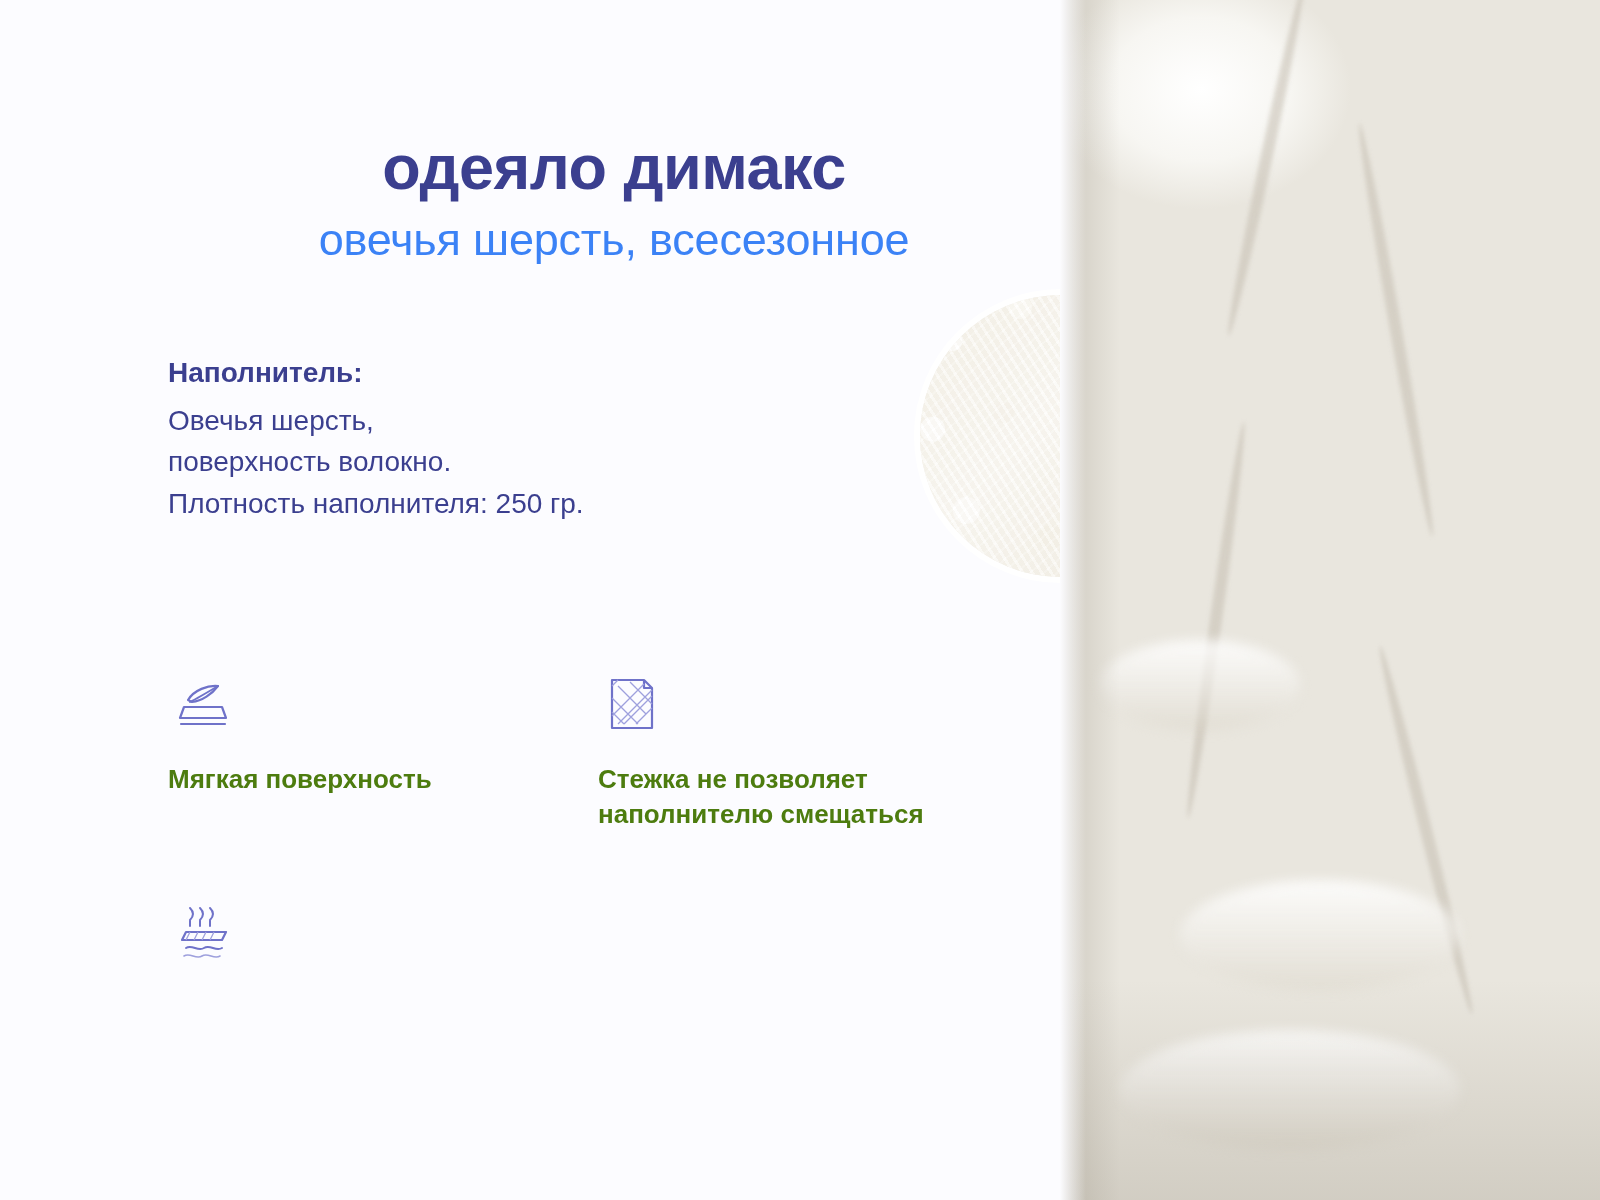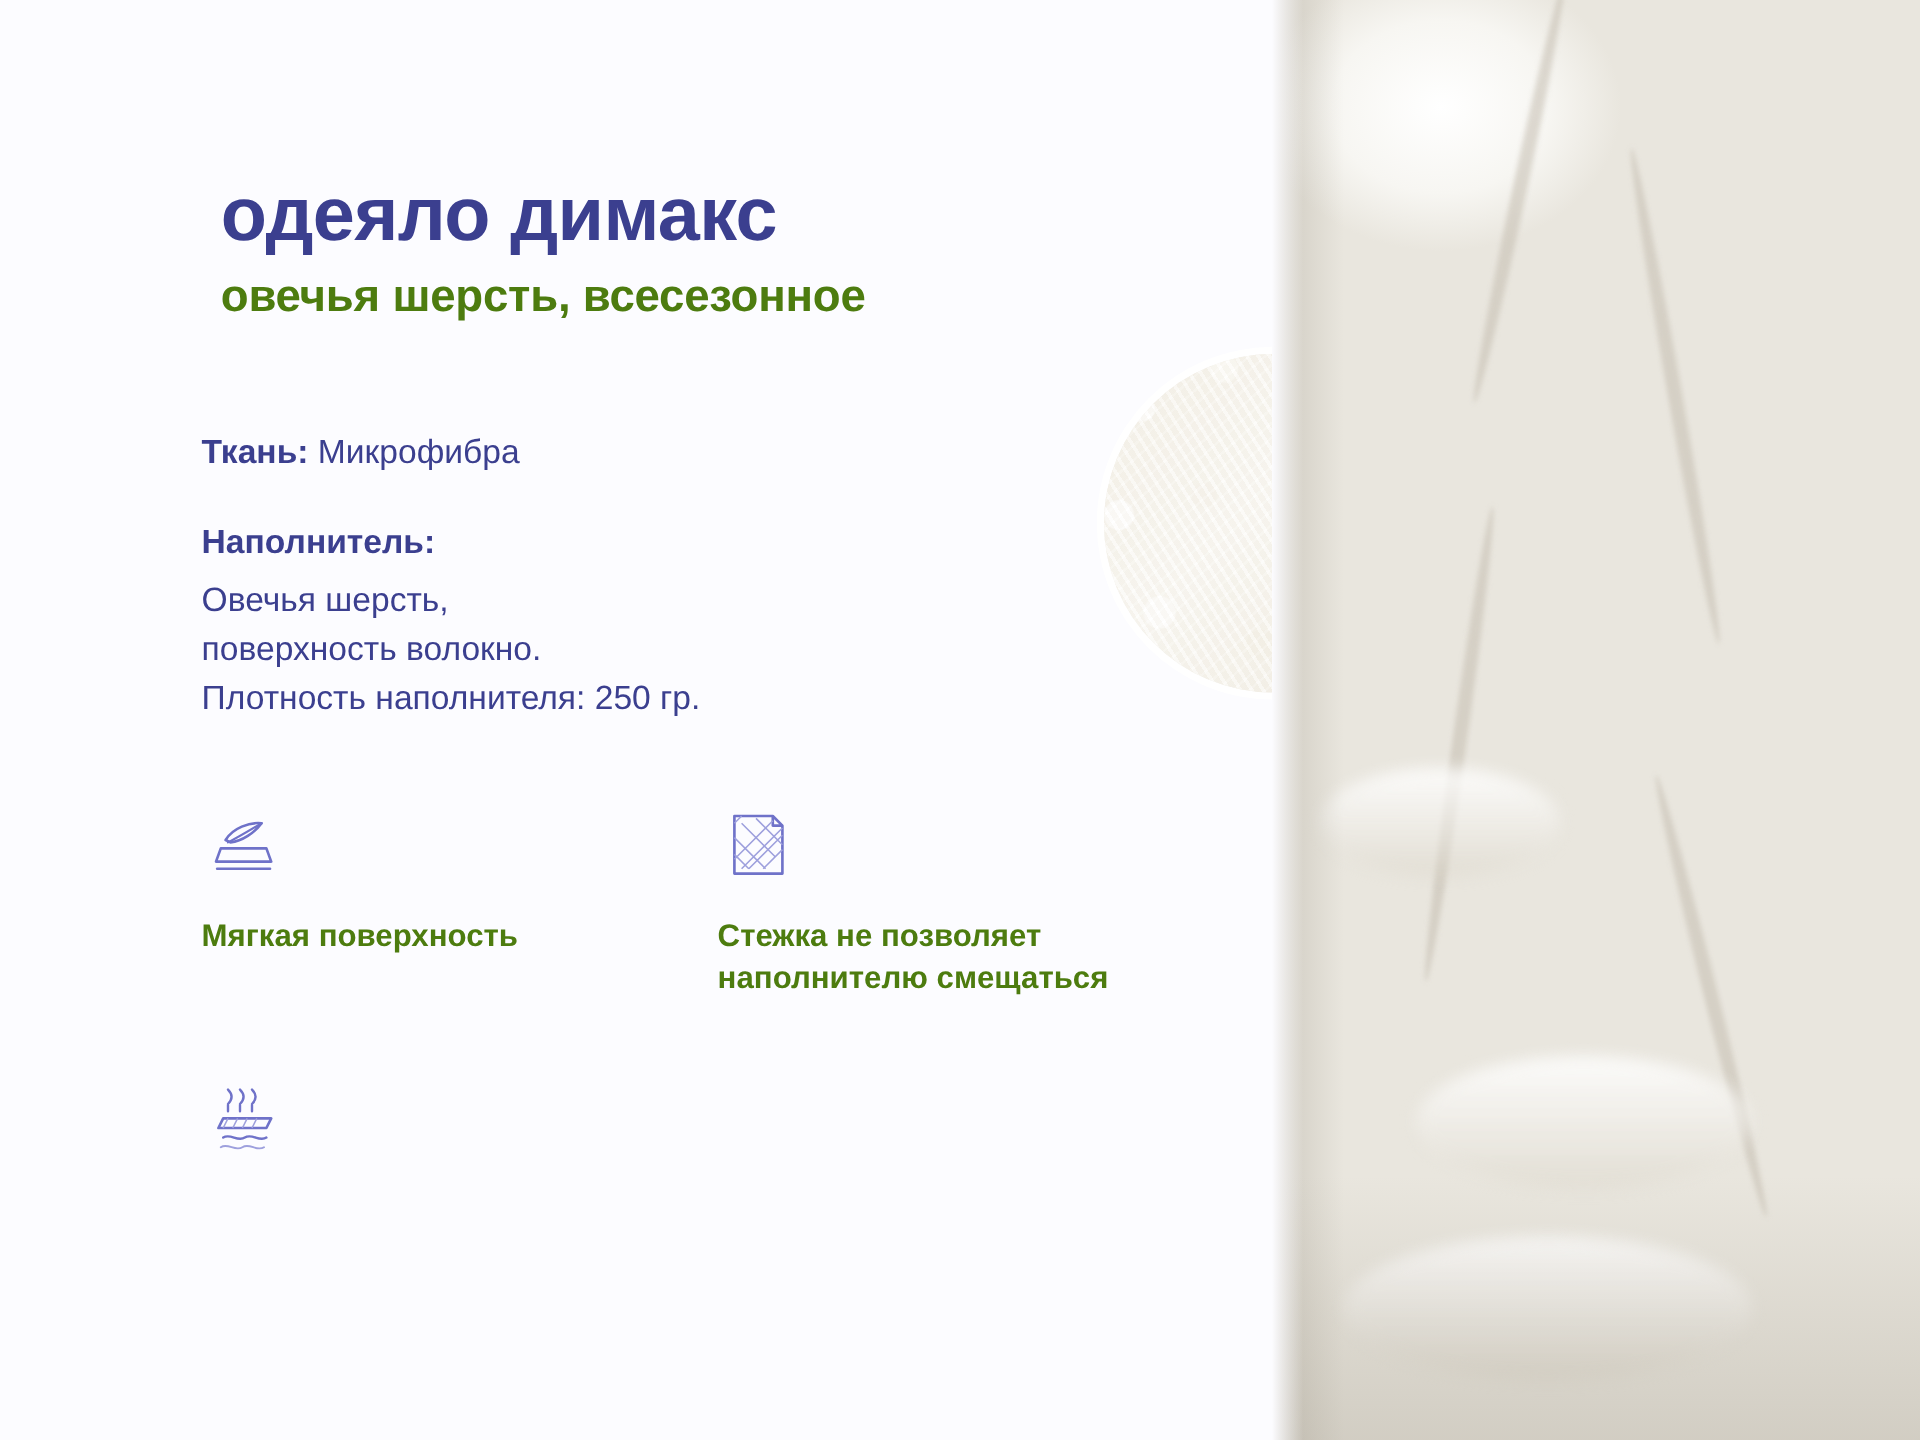--- a/index.html
+++ b/index.html
@@ -26,33 +26,33 @@
     position: absolute;
     left: 0;
     top: 0;
     width: 1060px;
     height: 1200px;
     background: #fcfcff;
     box-sizing: border-box;
     padding: 130px 0 0 168px;
   }
 
-  .title-block { margin: 16px; }
+  .title-block { margin: 4px; text-align: center; }
   .title-main {
     font-size: 63px;
     font-weight: bold;
     color: #3b3f8f;
     letter-spacing: -0.5px;
     line-height: 1.05;
     margin: 0;
   }
   .title-sub {
-    font-size: 38px;
-    font-weight: bold;
-    color: #4d7c0f;
+    font-size: 45px;
+    font-weight: normal;
+    color: #3b82f6;
     line-height: 1.25;
     margin: 12px 0 0 0;
     letter-spacing: -0.2px;
   }
 
   
   .specs {
     margin-top: 84px;
     color: #3b3f8f;
     font-size: 28px;
@@ -210,24 +210,20 @@
 
   <div class="left-panel">
 
     <div class="title-block">
       <h1 class="title-main">одеяло димакс</h1>
       <h2 class="title-sub">овечья шерсть, всесезонное</h2>
     </div>
 
     <div class="specs">
 
-      <div class="spec-row">
-        <span class="spec-label">Ткань:</span>
-        <span class="spec-value">Микрофибра</span>
-      </div>
 
       <div class="spec-row">
         <span class="spec-block-label">Наполнитель:</span>
         <span class="spec-line">Овечья шерсть,</span>
         <span class="spec-line">поверхность волокно.</span>
         <span class="spec-line">Плотность наполнителя: 250 гр.</span>
       </div>
 
     </div>
   </div>

